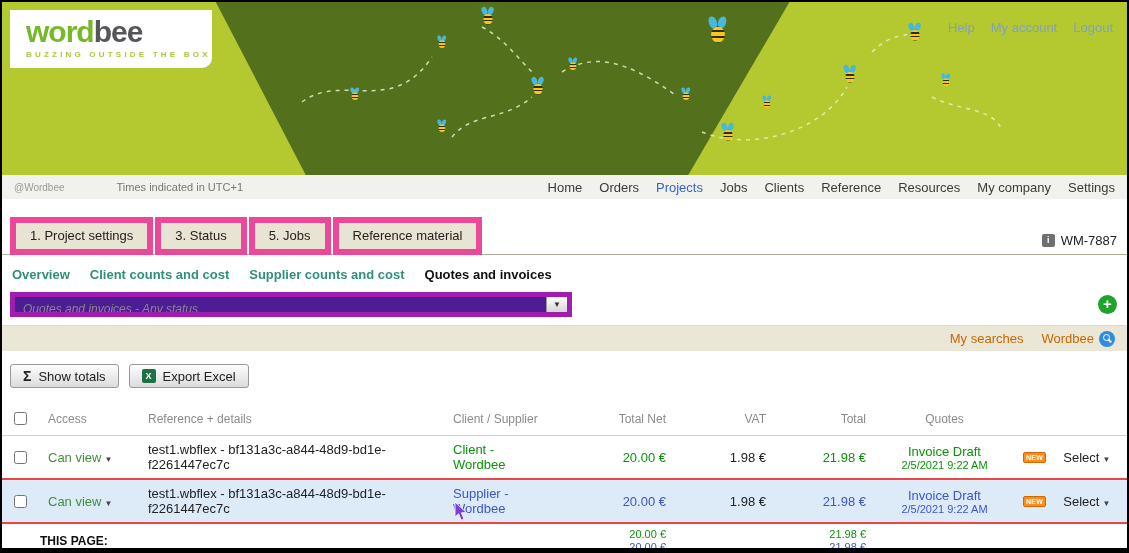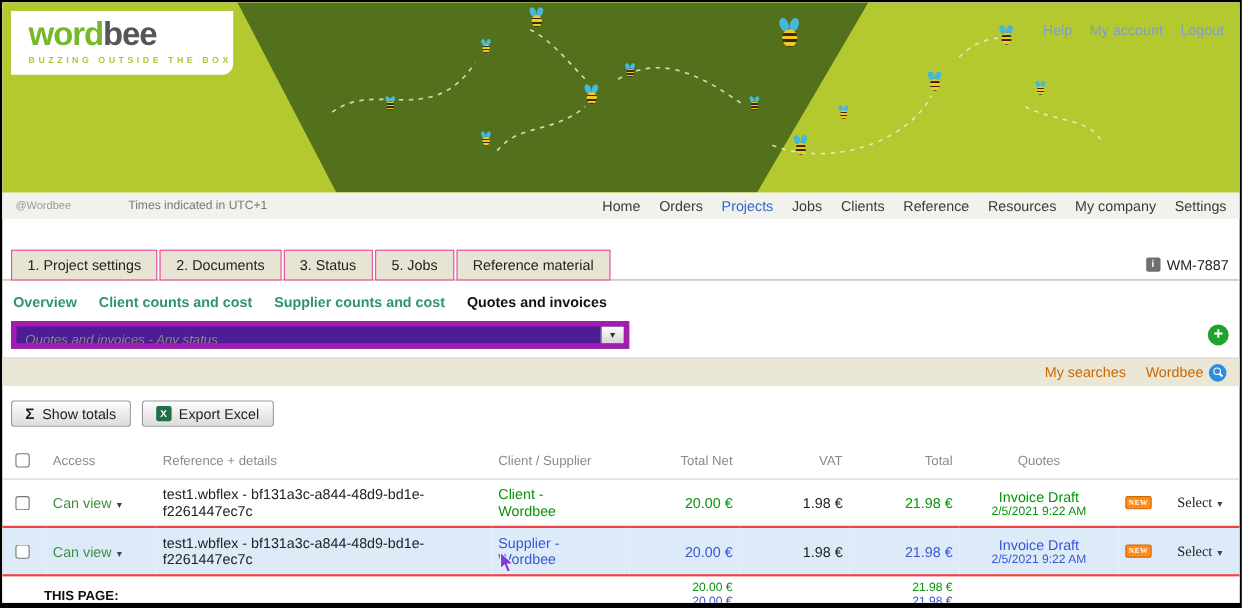--- a/index.html
+++ b/index.html
@@ -37,21 +37,21 @@
   .topbar { height: 24px; background: #f1f1ee; display: flex; align-items: center; padding: 0 12px; }
   .copyright { font-size: 10px; color: #9a9a9a; }
   .tz-note { font-size: 11px; color: #777; margin-left: 52px; }
   .main-menu { margin-left: auto; display: flex; gap: 17px; }
   .main-menu span { font-size: 13px; color: #3a3a3a; cursor: pointer; }
   .main-menu span.active { color: #3366cc; }
 
   
   .tabs-row { display: flex; align-items: flex-end; padding: 0 10px 0 8px; margin-top: 28px;
               border-bottom: 1px solid #b0ab99; height: 28px; }
-  .tab { background: #e8e4d4; border: 1px solid #ec4899; padding: 5px 14px 6px;
+  .tab { background: #e8e4d4; border: 6px solid #ec4899; padding: 5px 14px 6px;
          font-size: 13px; color: #222; margin-right: 2px; margin-bottom: -1px; cursor: pointer; white-space: nowrap; }
   .tab.active { background: #fff; border-bottom-color: #fff; font-weight: normal; }
   .project-id { margin-left: auto; display: flex; align-items: center; gap: 6px; padding-bottom: 6px;
                 font-size: 13px; color: #222; }
   .info-icon { width: 13px; height: 13px; background: #6f6f6f; color: #fff; border-radius: 2px;
                font-size: 9px; font-weight: bold; text-align: center; line-height: 13px; font-style: normal; }
 
   
   .subnav { display: flex; gap: 20px; padding: 12px 10px 8px; }
   .subnav a { font-size: 13px; font-weight: bold; color: #2f9178; text-decoration: none; cursor: pointer; }
@@ -95,21 +95,21 @@
   .chk { width: 13px; height: 13px; margin-left: 6px; }
   .access-link { color: #3f8f3f; cursor: pointer; white-space: nowrap; }
   .dd-arrow { font-size: 8px; color: #444; margin-left: 3px; font-style: normal; }
   .ref-text { color: #222; max-width: 300px; display: inline-block; }
   .cs-link { display: inline-block; max-width: 80px; text-decoration: none; cursor: pointer; }
   .green { color: #089408; }
   .blue  { color: #3c55d0; }
   .vat   { color: #222; }
   .status-line1 { font-size: 13px; }
   .status-line2 { font-size: 11px; }
-  .select-cell { display: flex; align-items: center; justify-content: space-between; gap: 7px; padding-right: 8px; font-family: Liberation Serif, serif; }
+  .select-cell { display: flex; align-items: center; justify-content: flex-start; gap: 17px; padding-right: 8px; }
   .new-badge { background: #ff8c1a; border: 1px solid #cf6a00; border-radius: 2px; color: #fff;
                font-size: 7px; font-weight: bold; padding: 1px 2px; letter-spacing: .3px; font-style: normal; }
   .select-link { color: #222; cursor: pointer; }
   tfoot td { border-top: 2px solid #555; padding: 4px 6px 6px; background: #fff; }
   .foot-label { font-weight: bold; font-size: 12px; color: #111; padding-left: 38px; }
   .foot-stack div { font-size: 11px; line-height: 13px; text-align: right; }
 
   
   .cursor { position: absolute; left: 452px; top: 500px; pointer-events: none; }
 </style>
@@ -221,21 +221,20 @@
       <span>Clients</span>
       <span>Reference</span>
       <span>Resources</span>
       <span>My company</span>
       <span>Settings</span>
     </div>
   </div>
 
   <div class="tabs-row">
     <div class="tab">1. Project settings</div>
-    <div class="tab">2. Documents</div>
     <div class="tab">3. Status</div>
     <div class="tab">5. Jobs</div>
     <div class="tab">Reference material</div>
     <div class="project-id">
       <i class="info-icon">i</i>
       <span>WM-7887</span>
     </div>
   </div>
 
   <div class="subnav">

